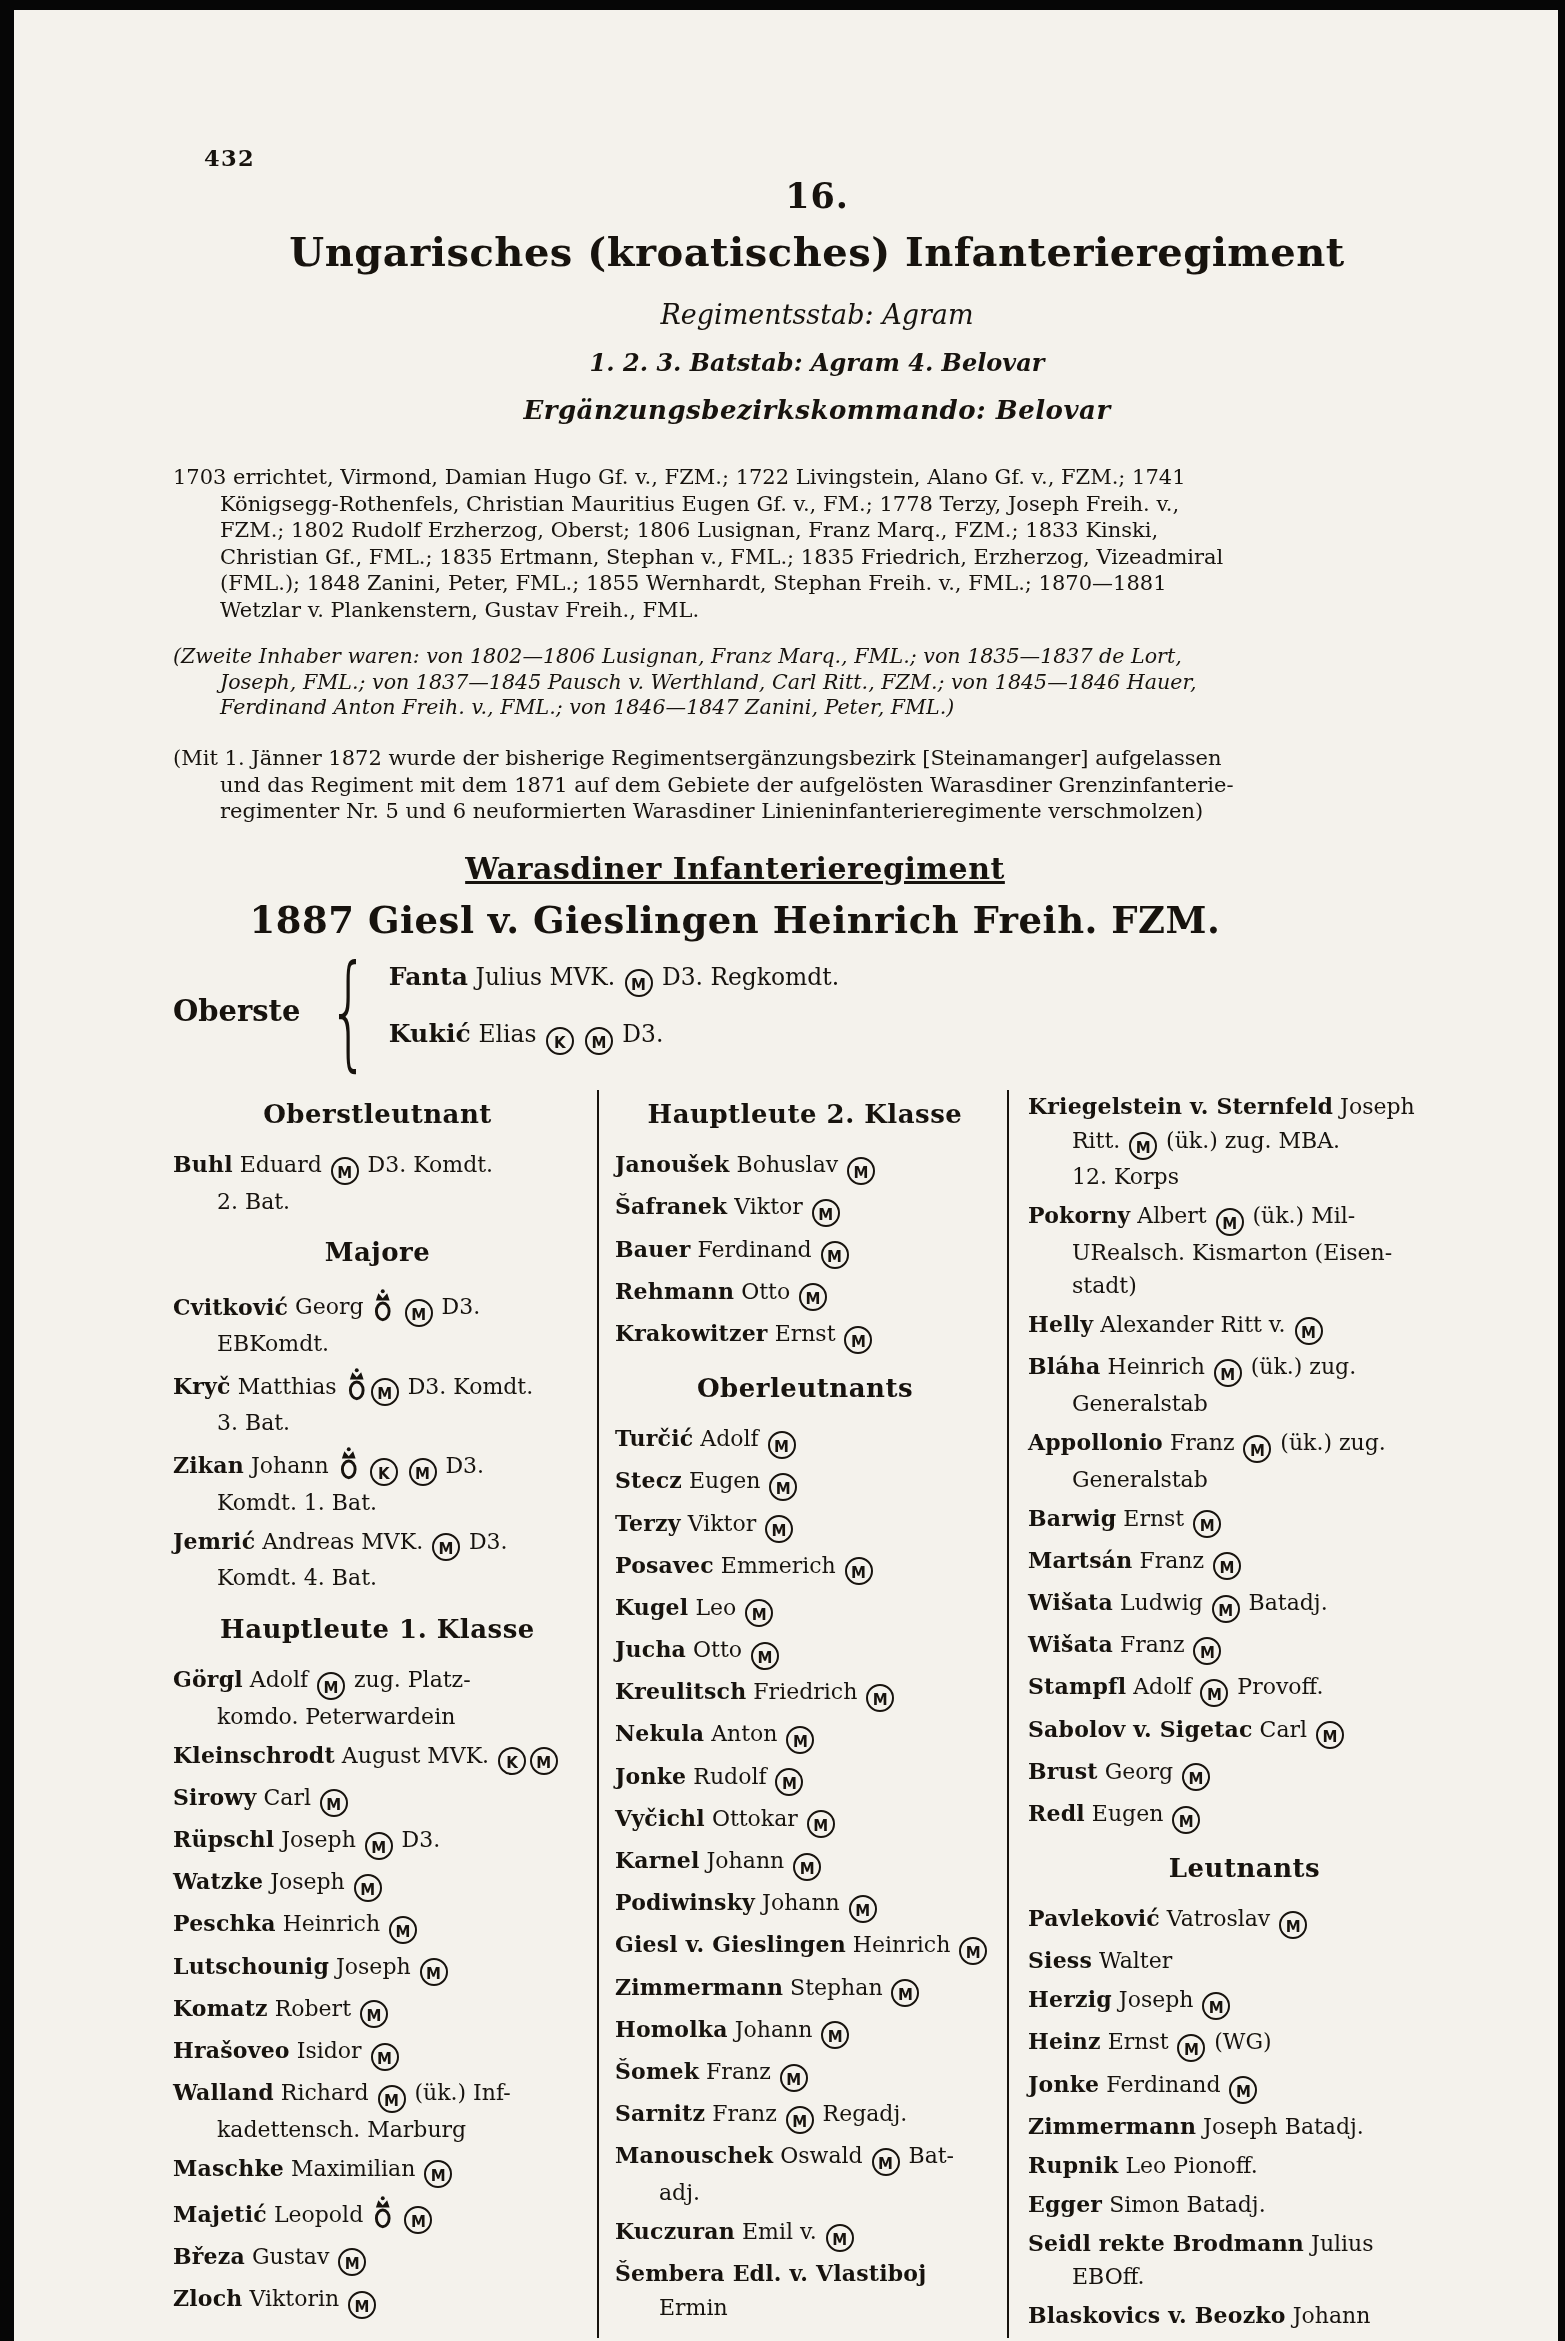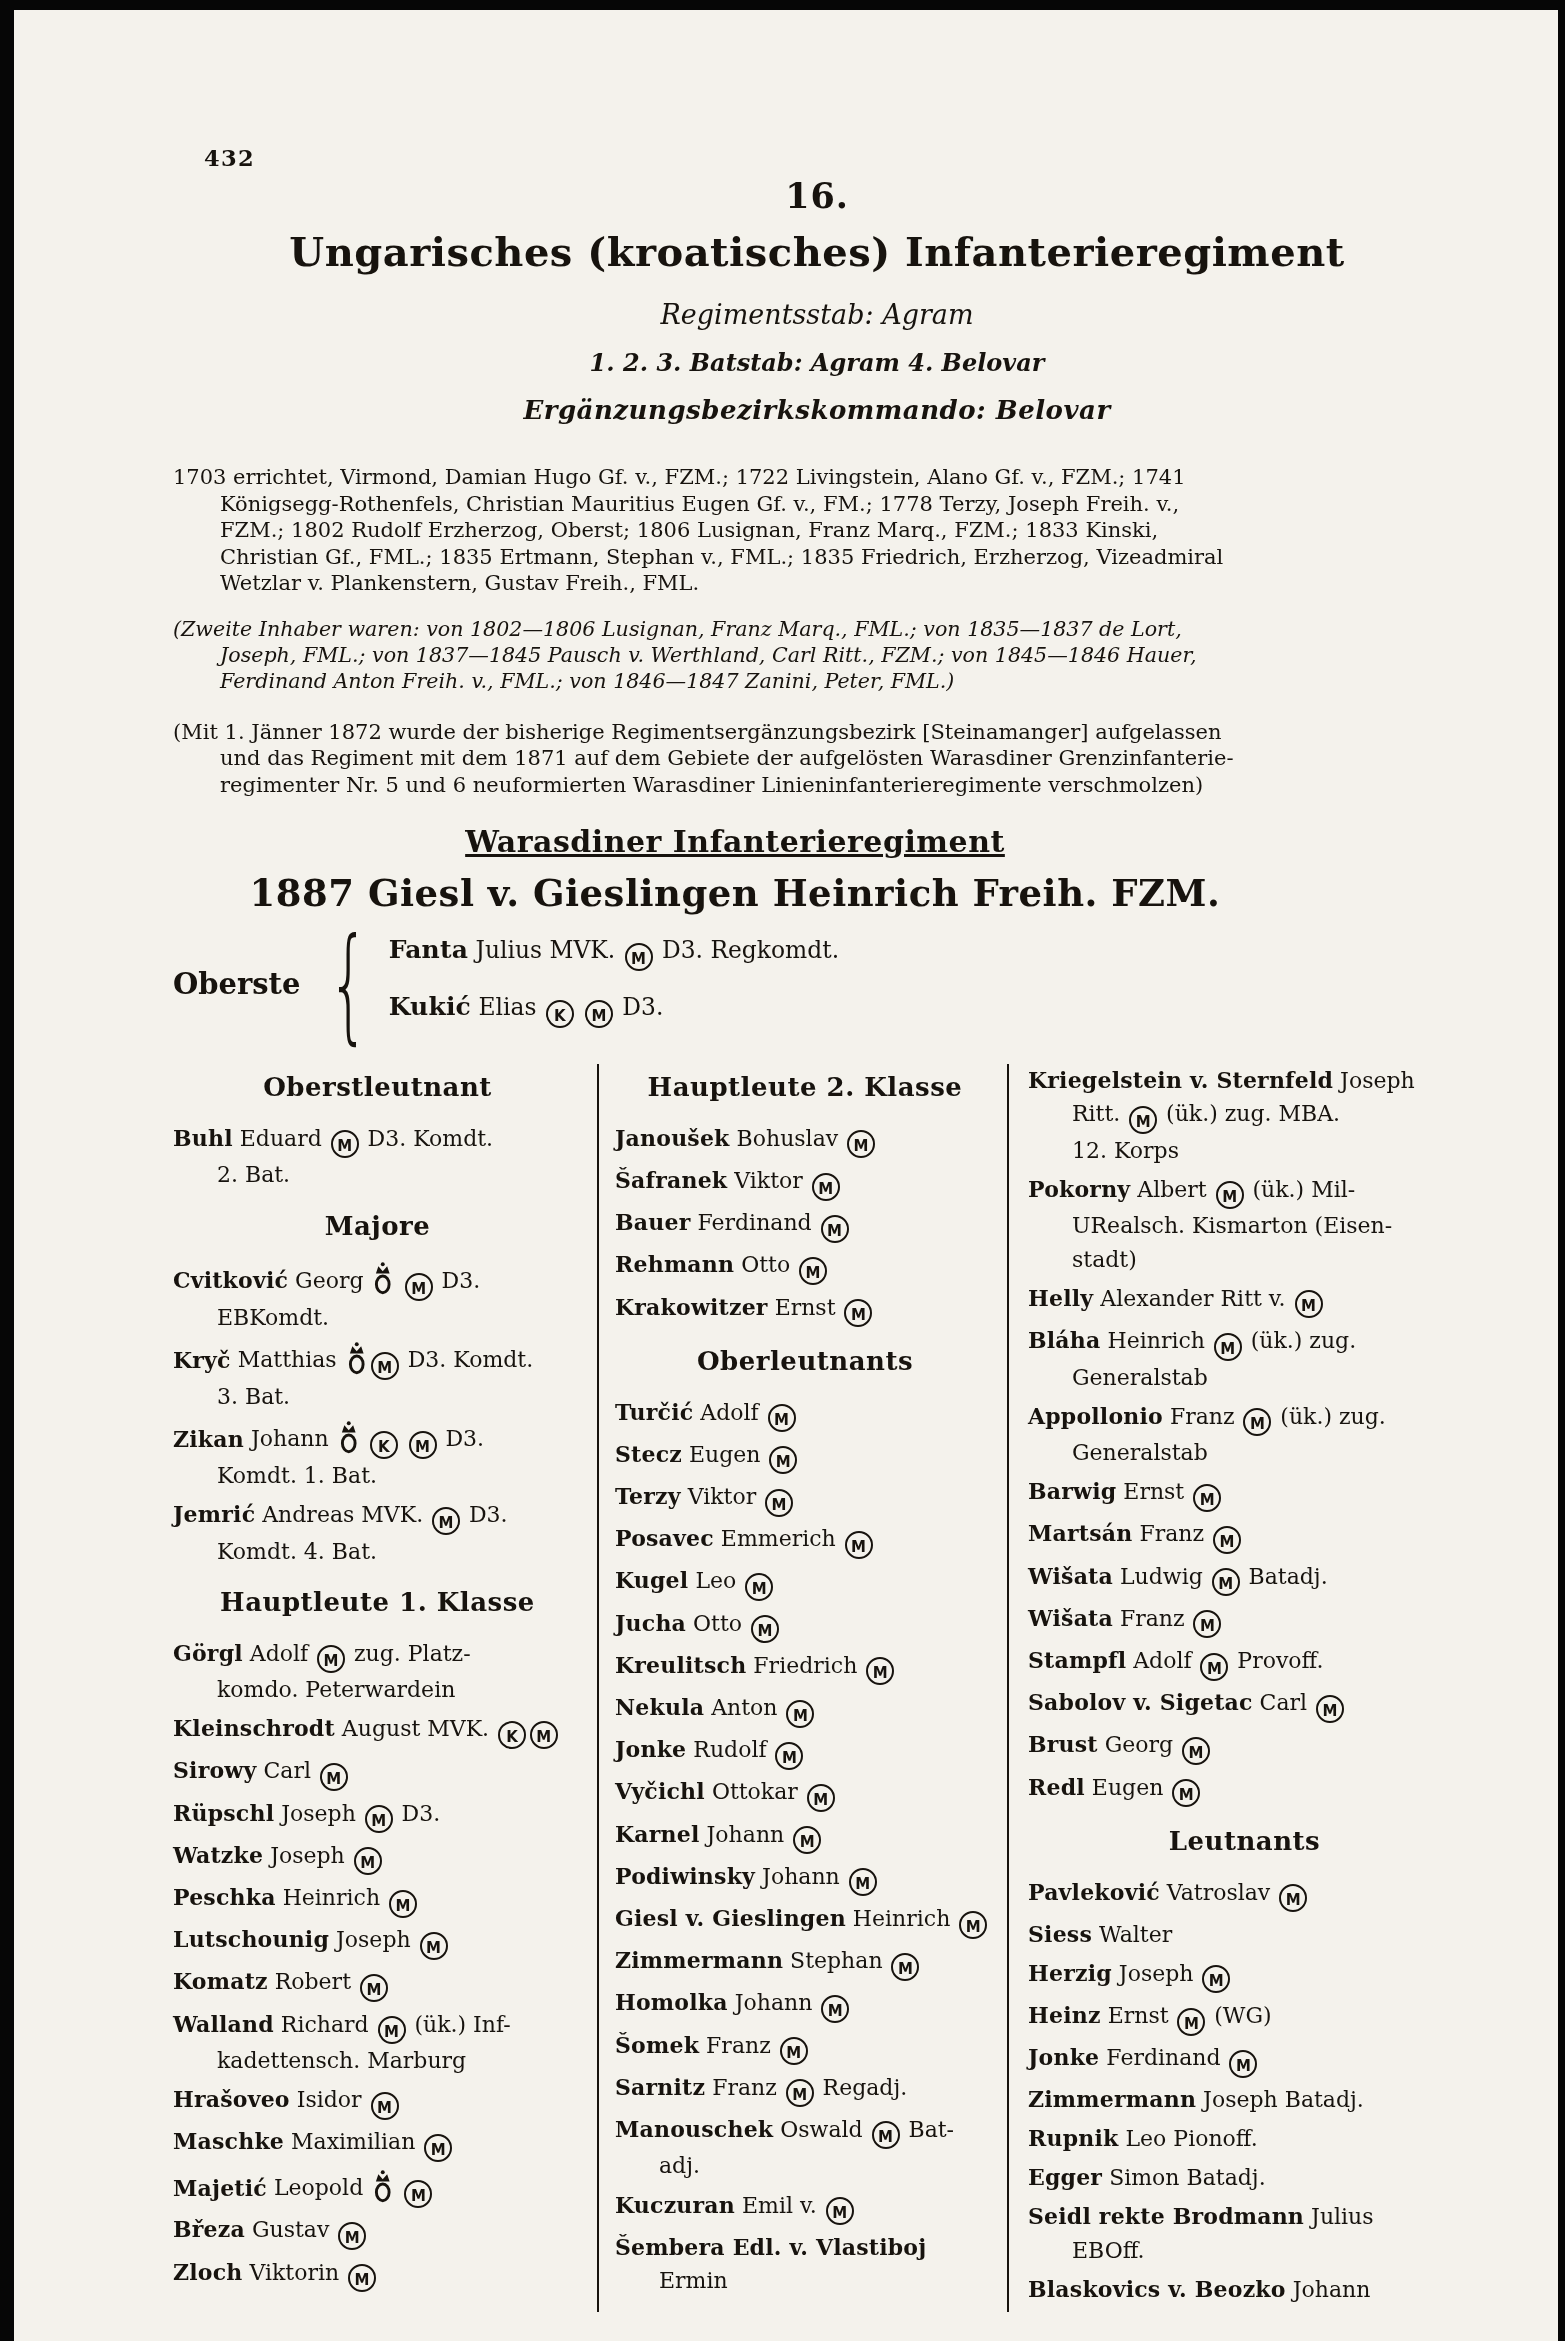--- a/index.html
+++ b/index.html
@@ -92,20 +92,21 @@
       <h1 class="reg-title">Ungarisches (kroatisches) Infanterieregiment</h1>
       <div class="sub1">Regimentsstab: Agram</div>
       <div class="sub2">1. 2. 3. Batstab: Agram  4. Belovar</div>
       <div class="sub3">Ergänzungsbezirkskommando: Belovar</div>
 
       <div class="para" id="history">
           <div class="pline">1703 errichtet, Virmond, Damian Hugo Gf. v., FZM.; 1722 Livingstein, Alano Gf. v., FZM.; 1741</div>
           <div class="pline indent">Königsegg-Rothenfels, Christian Mauritius Eugen Gf. v., FM.; 1778 Terzy, Joseph Freih. v.,</div>
           <div class="pline indent">FZM.; 1802 Rudolf Erzherzog, Oberst; 1806 Lusignan, Franz Marq., FZM.; 1833 Kinski,</div>
           <div class="pline indent">Christian Gf., FML.; 1835 Ertmann, Stephan v., FML.; 1835 Friedrich, Erzherzog, Vizeadmiral</div>
+          <div class="pline indent">(FML.); 1848 Zanini, Peter, FML.; 1855 Wernhardt, Stephan Freih. v., FML.; 1870—1881</div>
           <div class="pline indent">Wetzlar v. Plankenstern, Gustav Freih., FML.</div>
         </div>
       <div class="para italic" id="second-owners">
           <div class="pline">(Zweite Inhaber waren: von 1802—1806 Lusignan, Franz Marq., FML.; von 1835—1837 de Lort,</div>
           <div class="pline indent">Joseph, FML.; von 1837—1845 Pausch v. Werthland, Carl Ritt., FZM.; von 1845—1846 Hauer,</div>
           <div class="pline indent">Ferdinand Anton Freih. v., FML.; von 1846—1847 Zanini, Peter, FML.)</div>
         </div>
       <div class="para note" id="merger-note">
           <div class="pline">(Mit 1. Jänner 1872 wurde der bisherige Regimentsergänzungsbezirk [Steinamanger] aufgelassen</div>
           <div class="pline indent">und das Regiment mit dem 1871 auf dem Gebiete der aufgelösten Warasdiner Grenzinfanterie-</div>
@@ -147,22 +148,22 @@
             <p class="entry"><span class="surname">Jemrić</span> <span>Andreas MVK. <span class="medal"><span class="medal-letter">M</span></span> D3.<br>Komdt. 4. Bat.</span></p>
             <h3 class="col-heading gap">Hauptleute 1. Klasse</h3>
             <p class="entry"><span class="surname">Görgl</span> <span>Adolf <span class="medal"><span class="medal-letter">M</span></span> zug. Platz-<br>komdo. Peterwardein</span></p>
             <p class="entry"><span class="surname">Kleinschrodt</span> <span>August MVK. <span class="medal"><span class="medal-letter">K</span></span><span class="medal"><span class="medal-letter">M</span></span></span></p>
             <p class="entry"><span class="surname">Sirowy</span> <span>Carl <span class="medal"><span class="medal-letter">M</span></span></span></p>
             <p class="entry"><span class="surname">Rüpschl</span> <span>Joseph <span class="medal"><span class="medal-letter">M</span></span> D3.</span></p>
             <p class="entry"><span class="surname">Watzke</span> <span>Joseph <span class="medal"><span class="medal-letter">M</span></span></span></p>
             <p class="entry"><span class="surname">Peschka</span> <span>Heinrich <span class="medal"><span class="medal-letter">M</span></span></span></p>
             <p class="entry"><span class="surname">Lutschounig</span> <span>Joseph <span class="medal"><span class="medal-letter">M</span></span></span></p>
             <p class="entry"><span class="surname">Komatz</span> <span>Robert <span class="medal"><span class="medal-letter">M</span></span></span></p>
+            <p class="entry"><span class="surname">Hrašoveo</span> <span>Isidor <span class="medal"><span class="medal-letter">M</span></span></span></p>
             <p class="entry"><span class="surname">Walland</span> <span>Richard <span class="medal"><span class="medal-letter">M</span></span> (ük.) Inf-<br>kadettensch. Marburg</span></p>
-            <p class="entry"><span class="surname">Hrašoveo</span> <span>Isidor <span class="medal"><span class="medal-letter">M</span></span></span></p>
             <p class="entry"><span class="surname">Maschke</span> <span>Maximilian <span class="medal"><span class="medal-letter">M</span></span></span></p>
             <p class="entry"><span class="surname">Majetić</span> <span>Leopold <span class="crown"><svg viewBox="0 0 44 68" xmlns="http://www.w3.org/2000/svg">
                     <circle cx="22" cy="6" r="4" fill="currentColor"></circle>
                     <path d="M8 25 L13 10 L22 20 L31 10 L36 25 Z" fill="currentColor"></path>
                     <ellipse cx="22" cy="47" rx="13" ry="17" fill="none" stroke="currentColor" stroke-width="6"></ellipse>
                   </svg></span> <span class="medal"><span class="medal-letter">M</span></span></span></p>
             <p class="entry"><span class="surname">Březa</span> <span>Gustav <span class="medal"><span class="medal-letter">M</span></span></span></p>
             <p class="entry"><span class="surname">Zloch</span> <span>Viktorin <span class="medal"><span class="medal-letter">M</span></span></span></p>
           </div>
         <div class="col col-mid" id="col-middle">

